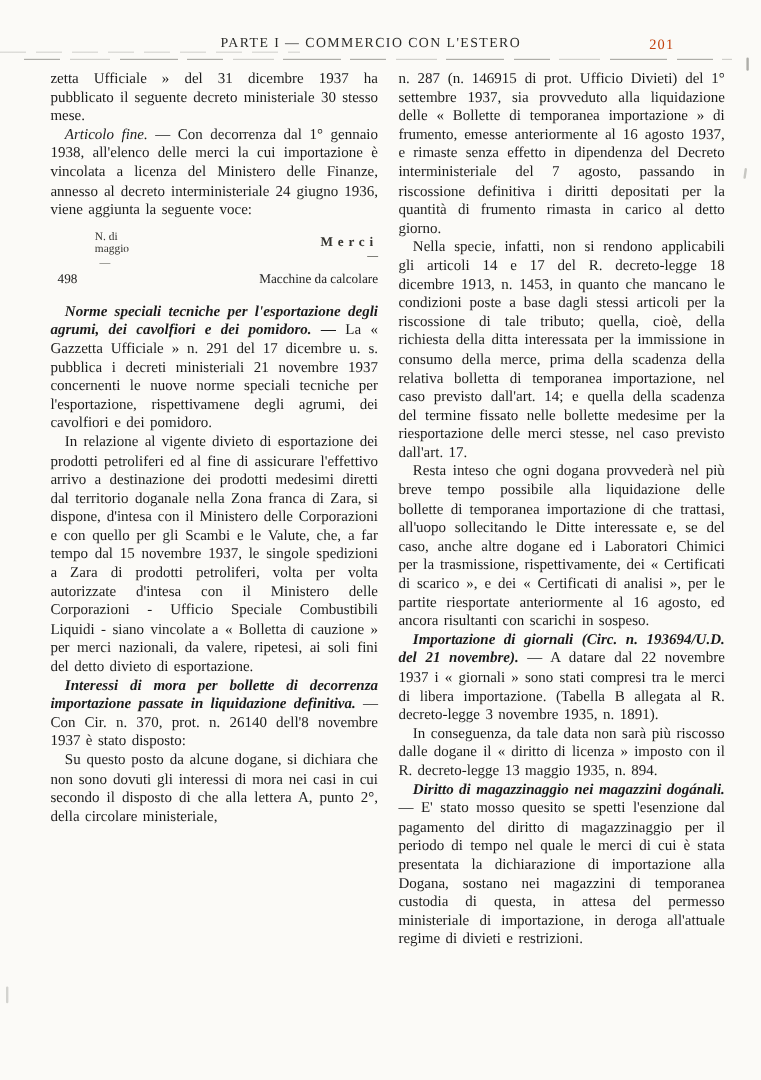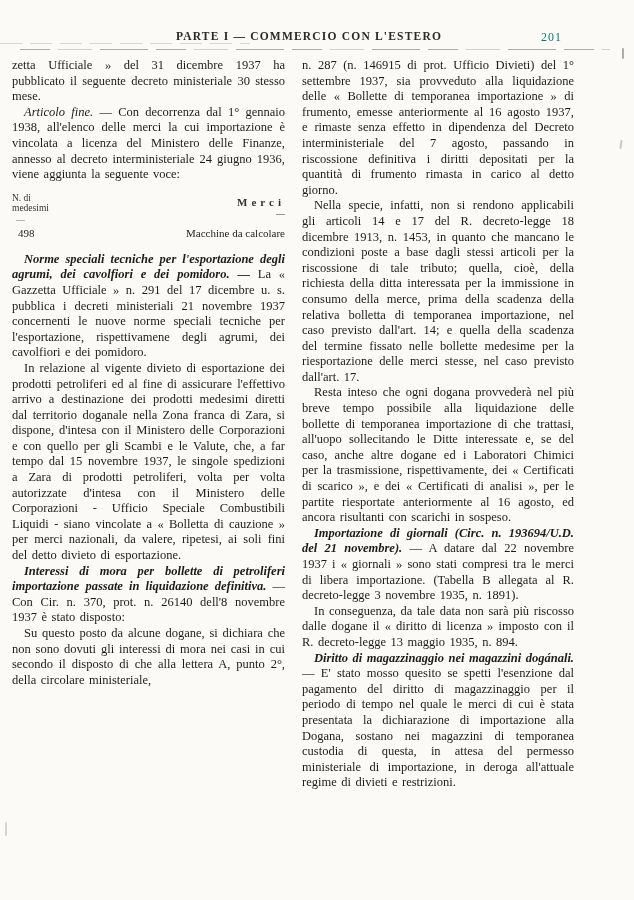--- a/index.html
+++ b/index.html
@@ -10,43 +10,43 @@
     color:#1c1c1c;
     position:relative;
     overflow:hidden;
   }
   .page{position:absolute;inset:0;overflow:hidden;}
 
   
   .header{position:absolute;top:30px;left:28px;right:44px;height:16px;}
   .header-title{
     position:absolute;left:0;right:0;text-align:center;
-    font-size:11.5px;font-weight:bold;letter-spacing:1.2px;
+    font-size:11.5px;font-weight:normal;letter-spacing:1.2px;
     color:#2a2a28;white-space:nowrap;
   }
   .page-number{
     position:absolute;right:28px;top:0;
-    font-size:12px;color:#0f766e;letter-spacing:1px;
+    font-size:12px;color:#c2410c;letter-spacing:1px;
   }
   .header-rule{
     position:absolute;top:49px;left:20px;right:24px;height:1px;
     background:repeating-linear-gradient(90deg,
       rgba(110,110,104,.55) 0 30px, rgba(110,110,104,0) 30px 38px,
       rgba(110,110,104,.30) 38px 72px, rgba(110,110,104,0) 72px 80px,
       rgba(110,110,104,.55) 80px 128px, rgba(110,110,104,0) 128px 136px);
   }
   .header-rule-faint{
     position:absolute;top:43px;left:0;width:250px;height:1px;
     background:repeating-linear-gradient(90deg,
       rgba(130,130,124,.30) 0 22px, rgba(130,130,124,0) 22px 30px);
   }
 
   
   .columns{
-    position:absolute;top:58px;left:12px;width:562px;
+    position:absolute;top:58px;left:42px;width:562px;
     display:flex;gap:17px;
   }
   .col{width:273px;}
   .col.right{width:272px;}
 
   p.para{
     margin:0;
     font-size:12.5px;
     line-height:15.6px;
     text-align:justify;
@@ -56,21 +56,21 @@
   .sp{margin-top:12px;}
   .sp-lg{margin-top:16px;}
   .bold{font-weight:bold;font-style:italic;}
   .italic{font-style:italic;}
 
   
   .tariff-table{margin:10px 0 12px 0;}
   .tt-head,.tt-row{display:flex;}
   .tt-col1{width:58px;text-align:left;}
   .tt-col2{flex:1;text-align:right;}
-  .tt-head{font-size:9.5px;line-height:10.5px;color:#33332f;}
+  .tt-head{font-size:9.5px;line-height:10.5px;color:#33332f;margin-left:37px;}
   .tt-head .tt-col2{font-weight:bold;font-size:11px;letter-spacing:4px;padding-top:4px;}
   .tt-dash{display:block;font-size:9px;line-height:8px;color:#55554f;}
   .tt-col1 .tt-dash{text-indent:4px;text-align:left;margin-top:1px;}
   .tt-col2 .tt-dash{margin-top:2px;letter-spacing:0;}
   .tt-row{font-size:11px;line-height:13px;margin-top:4px;color:#222;}
   .tt-row .tt-col1{text-indent:6px;}
   .tt-row .tt-col2{text-align:right;padding-left:44px;}
 
   
   .artifact-1{position:absolute;right:10px;top:48px;width:2px;height:11px;
@@ -97,41 +97,41 @@
     <div class="col left">
 
       <p class="para">zetta Ufficiale » del 31 dicembre 1937 ha pubblicato il seguente decreto ministeriale 30 stesso mese.</p>
 
       <p class="para indent"><span class="italic">Articolo fine.</span><span> — Con decorrenza dal 1° gennaio 1938, all'elenco delle merci la cui importazione è vincolata a licenza del Ministero delle Finanze, annesso al decreto interministeriale 24 giugno 1936, viene aggiunta la seguente voce:</span></p>
 
       <div class="tariff-table">
         <div class="tt-head">
           <div class="tt-col1">
             <span>N. di</span><br>
-            <span>medesimi</span>
+            <span>maggio</span>
             <span class="tt-dash">—</span>
           </div>
           <div class="tt-col2">
             <span>Merci</span>
             <span class="tt-dash">—</span>
           </div>
         </div>
         <div class="tt-row">
           <div class="tt-col1">498</div>
           <div class="tt-col2">Macchine da calcolare</div>
         </div>
       </div>
 
       <p class="para indent sp"><span class="bold">Norme speciali tecniche per l'esportazione degli agrumi, dei cavolfiori e dei pomidoro. —</span><span> La « Gazzetta Ufficiale » n. 291 del 17 dicembre u. s. pubblica i decreti ministeriali 21 novembre 1937 concernenti le nuove norme speciali tecniche per l'esportazione, rispettivamene degli agrumi, dei cavolfiori e dei pomidoro.</span></p>
 
 
 
       <p class="para indent">In relazione al vigente divieto di esportazione dei prodotti petroliferi ed al fine di assicurare l'effettivo arrivo a destinazione dei prodotti medesimi diretti dal territorio doganale nella Zona franca di Zara, si dispone, d'intesa con il Ministero delle Corporazioni e con quello per gli Scambi e le Valute, che, a far tempo dal 15 novembre 1937, le singole spedizioni a Zara di prodotti petroliferi, volta per volta autorizzate d'intesa con il Ministero delle Corporazioni - Ufficio Speciale Combustibili Liquidi - siano vincolate a « Bolletta di cauzione » per merci nazionali, da valere, ripetesi, ai soli fini del detto divieto di esportazione.</p>
 
-      <p class="para indent sp-lg"><span class="bold">Interessi di mora per bollette di petroliferi importazione passate in liquidazione definitiva.</span><span> — Con Cir. n. 370, prot. n. 26140 dell'8 novembre 1937 è stato disposto:</span></p>
+      <p class="para indent sp-lg"><span class="bold">Interessi di mora per bollette di decorrenza importazione passate in liquidazione definitiva.</span><span> — Con Cir. n. 370, prot. n. 26140 dell'8 novembre 1937 è stato disposto:</span></p>
 
       <p class="para indent">Su questo posto da alcune dogane, si dichiara che non sono dovuti gli interessi di mora nei casi in cui secondo il disposto di che alla lettera A, punto 2°, della circolare ministeriale,</p>
 
     </div>
 
     <div class="col right">
 
       <p class="para">n. 287 (n. 146915 di prot. Ufficio Divieti) del 1° settembre 1937, sia provveduto alla liquidazione delle « Bollette di temporanea importazione » di frumento, emesse anteriormente al 16 agosto 1937, e rimaste senza effetto in dipendenza del Decreto interministeriale del 7 agosto, passando in riscossione definitiva i diritti depositati per la quantità di frumento rimasta in carico al detto giorno.</p>
 
       <p class="para indent">Nella specie, infatti, non si rendono applicabili gli articoli 14 e 17 del R. decreto-legge 18 dicembre 1913, n. 1453, in quanto che mancano le condizioni poste a base dagli stessi articoli per la riscossione di tale tributo; quella, cioè, della richiesta della ditta interessata per la immissione in consumo della merce, prima della scadenza della relativa bolletta di temporanea importazione, nel caso previsto dall'art. 14; e quella della scadenza del termine fissato nelle bollette medesime per la riesportazione delle merci stesse, nel caso previsto dall'art. 17.</p>

